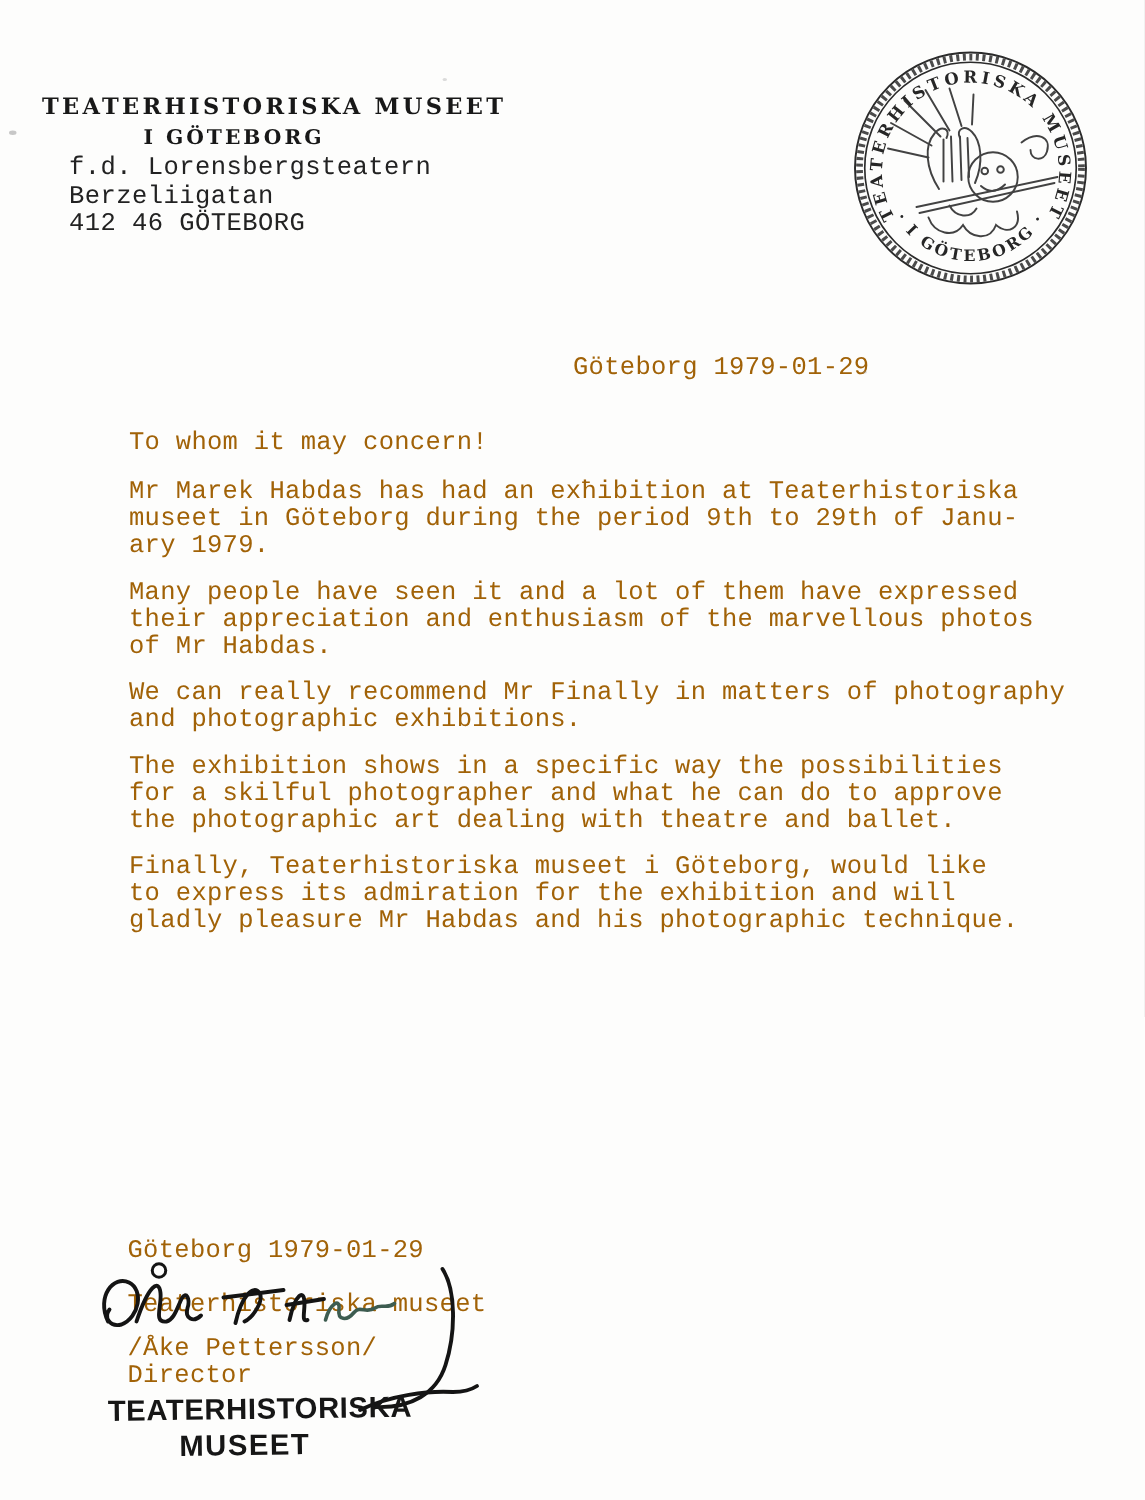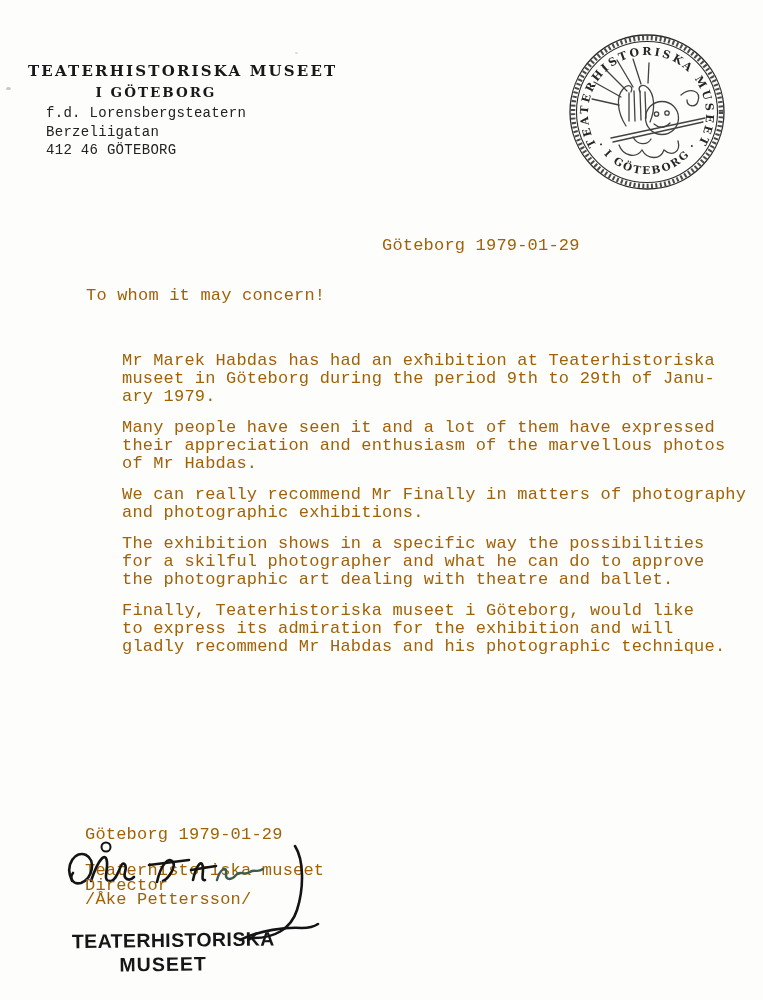--- a/index.html
+++ b/index.html
@@ -34,21 +34,21 @@
     font-size: 13.5px;
     letter-spacing: 2px;
     margin-top: 4px;
     color: #181818;
   }
   .address {
     position: absolute;
     left: 46px;
     top: 104px;
     font-family: "Liberation Mono", "DejaVu Sans Mono", monospace;
-    font-size: 14px;
+    font-size: 17px;
     line-height: 18.5px;
     letter-spacing: 0.3px;
     color: #222;
     text-align: left;
     white-space: nowrap;
   }
   
   .seal {
     position: absolute;
     left: 563px;
@@ -62,33 +62,32 @@
     font-size: 17px;
     line-height: 18px;
     letter-spacing: 0.2px;
     color: #a16207;
   }
   .date-line { position: absolute; left: 382px; top: 237px; white-space: nowrap; }
   .salutation { position: absolute; left: 86px; top: 287px; white-space: nowrap; }
   .body-text {
     position: absolute;
     left: 86px;
-    top: 352px;
+    top: 320px;
     width: 640px;
-    margin-left: 36px;
   }
   .body-text p {
     margin: 0 0 13px 0;
     white-space: pre-line;
   }
   
   .signoff { position: absolute; left: 85px; top: 808px; white-space: pre-line; }
   .signature-svg { position: absolute; left: 60px; top: 838px; width: 262px; height: 114px; }
   .typed-name { position: absolute; left: 85px; top: 891px; white-space: nowrap; }
-  .director   { position: absolute; left: 85px; top: 877px; white-space: nowrap; }
+  .director   { position: absolute; left: 85px; top: 909px; white-space: nowrap; }
   
   .stamp {
     position: absolute;
     left: 72px;
     top: 929px;
     width: 182px;
     text-align: center;
     transform: rotate(-0.8deg);
     font-family: "Liberation Sans", "DejaVu Sans", sans-serif;
     font-weight: 700;
@@ -178,21 +177,21 @@
     <p>Many people have seen it and a lot of them have expressed
 their appreciation and enthusiasm of the marvellous photos
 of Mr Habdas.</p>
     <p>We can really recommend Mr Finally in matters of photography
 and photographic exhibitions.</p>
     <p>The exhibition shows in a specific way the possibilities
 for a skilful photographer and what he can do to approve
 the photographic art dealing with theatre and ballet.</p>
     <p>Finally, Teaterhistoriska museet i Göteborg, would like
 to express its admiration for the exhibition and will
-gladly recommend Mr Habdas and his photographic technique.</p>
+gladly pleasure Mr Habdas and his photographic technique.</p>
   </div>
 
   <div class="mono signoff">
     <div>Göteborg 1979-01-29</div>
     <div>Teaterhistoriska museet</div>
   </div>
 
   <svg class="signature-svg" viewBox="0 0 262 114">
     <title>Åke Pettersson</title>
     <g fill="none" stroke="#141414" stroke-width="2.6" stroke-linecap="round" stroke-linejoin="round">

